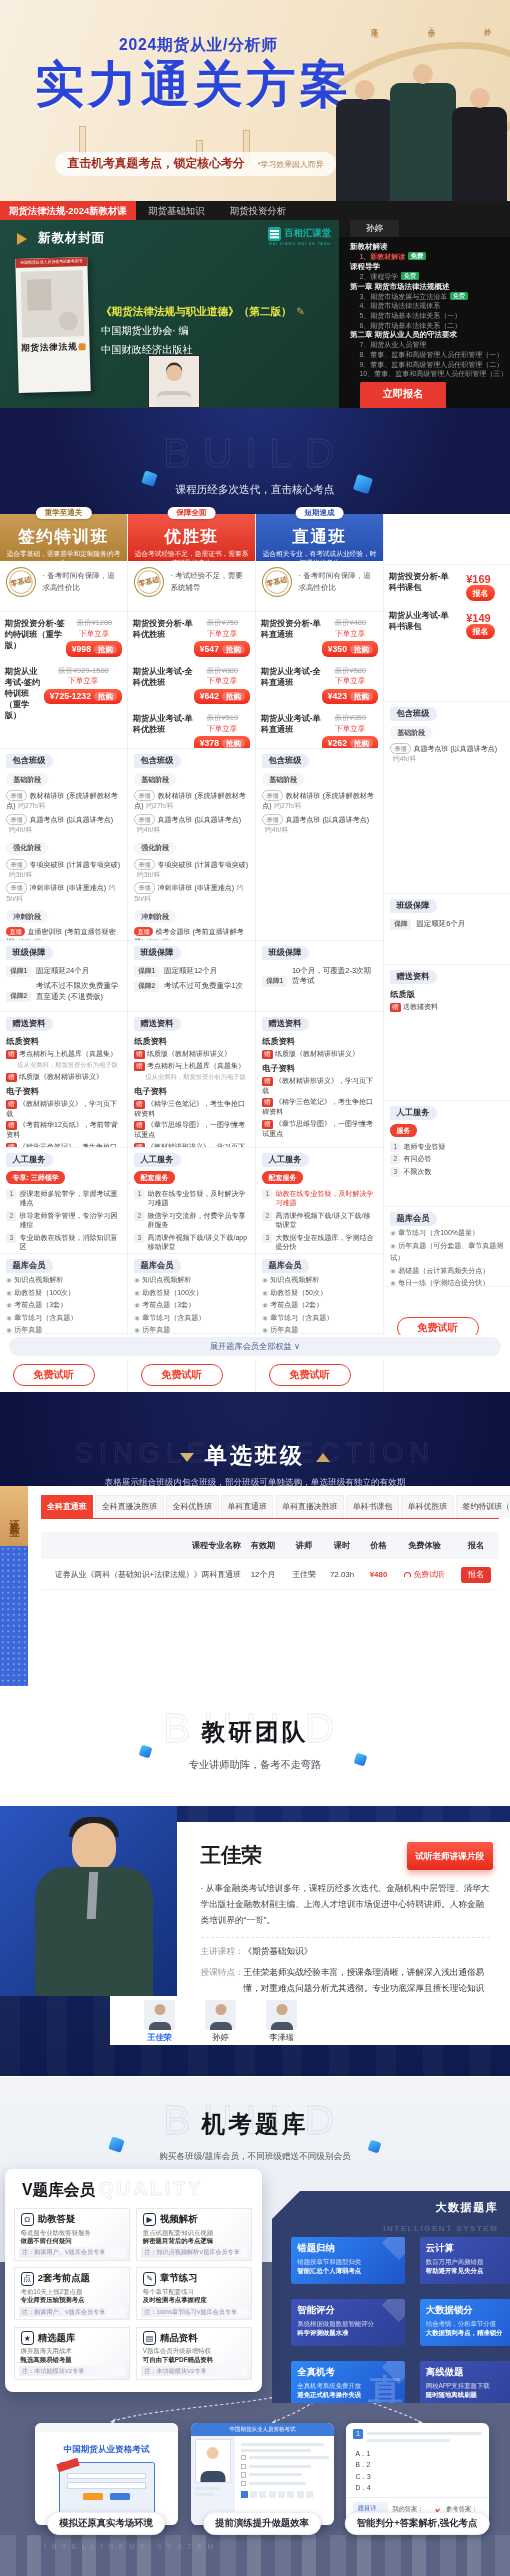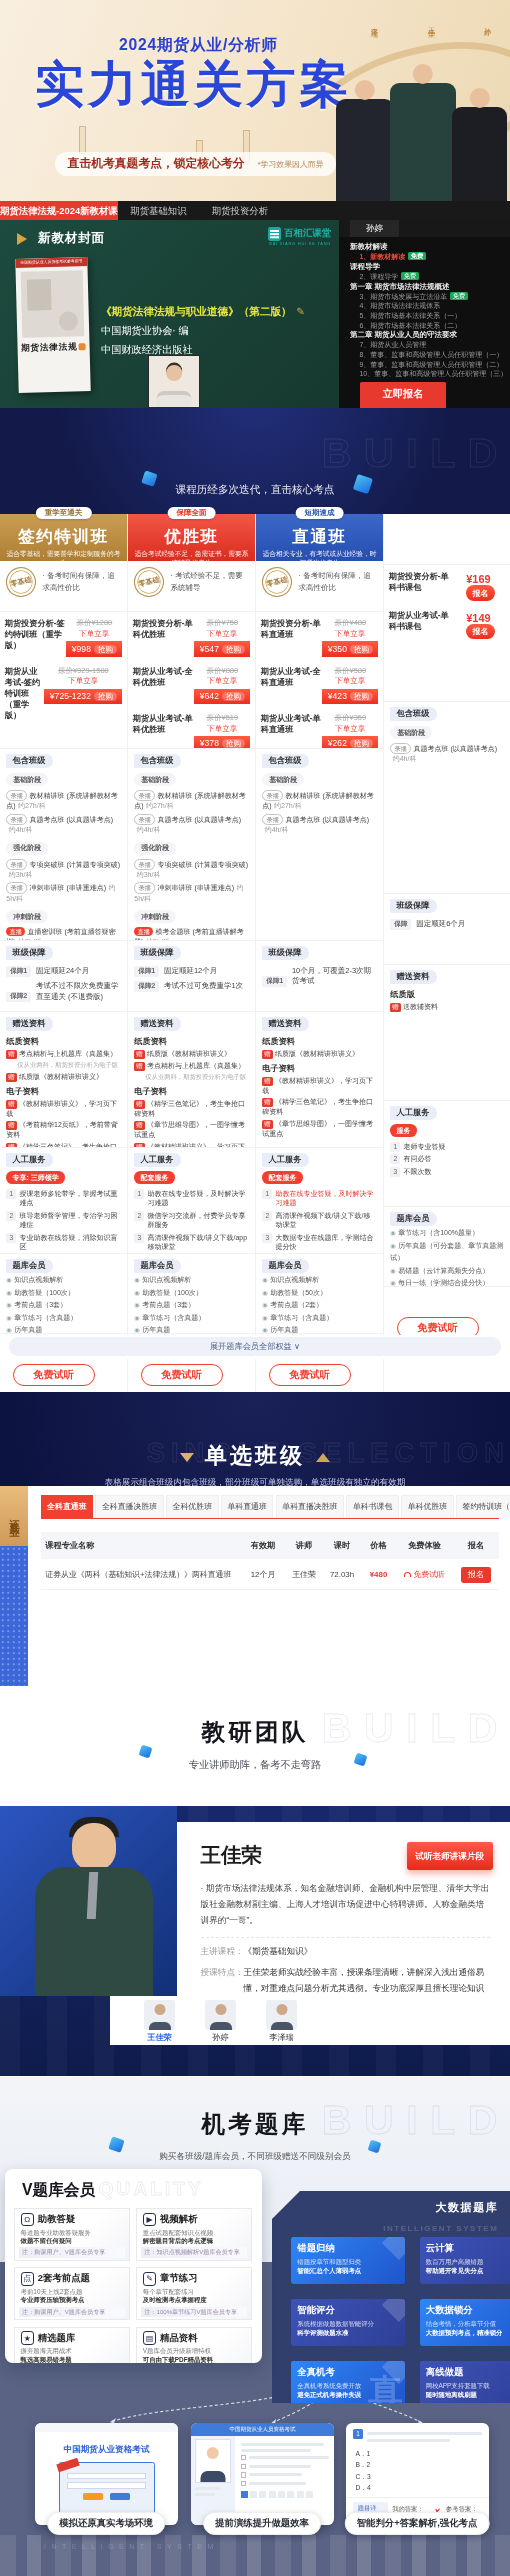--- a/index.html
+++ b/index.html
@@ -18,21 +18,21 @@
 .bper{position:absolute;bottom:0;border-radius:9.4px 9.4px 0 0}
 .bper::before{content:"";position:absolute;top:-19px;left:50%;transform:translateX(-50%);width:20.4px;height:20.4px;border-radius:50%;background:#e8c09c}
 .b1{left:336px;width:58px;height:102px;background:#23252e}
 .b2{left:390px;width:66px;height:118px;background:#27423c}
 .b3{left:452px;width:55px;height:94px;background:#1d1d24}
 .bname{position:absolute;writing-mode:vertical-rl;color:#b7853e;font-size:7px;letter-spacing:1.6px}
 
 
 #tabbar{position:absolute;top:201px;left:0;width:510px;height:19px;background:#191919;display:flex;align-items:stretch}
 #tabbar .vtab{font-size:9.4px;color:#cfcfcf;padding:0 12.6px;line-height:19px;white-space:nowrap}
-#tabbar .vtab.on{background:#e8392f;color:#fff;font-weight:bold;padding:0 0}
+#tabbar .vtab.on{background:#e8392f;color:#fff;font-weight:bold;padding:0 9px}
 
 
 #video{position:absolute;top:220px;left:0;width:510px;height:188px;background:#0d0d0d}
 #player{position:absolute;left:0;top:0;width:339px;height:188px;background:linear-gradient(135deg,#1d4b3f,#17392f);overflow:hidden}
 #player .ptri{position:absolute;left:17.3px;top:12.6px;width:0;height:0;border-left:10.2px solid #d8a43c;border-top:6.3px solid transparent;border-bottom:6.3px solid transparent}
 #player .ptitle{position:absolute;left:38px;top:10.2px;color:#fff;font-size:12.6px;font-weight:bold;letter-spacing:0.8px}
 #player .logo{position:absolute;right:7.9px;top:6.3px;text-align:left}
 #player .logoic{display:inline-block;width:13.4px;height:13.4px;background:#17a9a0;border-radius:2.4px;vertical-align:middle;position:relative}
 #player .logoic::before{content:"";position:absolute;left:2.4px;top:3.1px;width:8.6px;height:1.6px;background:#fff;box-shadow:0 3.1px 0 #fff,0 6.3px 0 #fff}
 #player .logotx{display:inline-block;vertical-align:middle;color:#1ab4a9;font-size:9.4px;font-weight:bold;margin-left:3.1px}
@@ -56,21 +56,21 @@
 #plist .ttab{display:inline-block;width:49px;height:17.3px;margin-left:11px;background:#262626;color:#fff;font-size:8.6px;text-align:center;line-height:17.3px}
 #plitems{position:absolute;left:11px;right:4.7px;top:22px;bottom:30px;overflow:hidden}
 .plh{color:#eaeaea;font-size:7.5px;font-weight:bold;line-height:10.2px;white-space:nowrap}
 .pli{color:#9b9b9b;font-size:7px;line-height:9.6px;padding-left:9.4px;white-space:nowrap;overflow:hidden}
 .pli.on{color:#e54b3c;font-weight:bold}
 .freeb{display:inline-block;background:#1fa45b;color:#fff;font-size:6.3px;line-height:7.9px;padding:0 2.4px;border-radius:1.6px;margin-left:3.1px;vertical-align:0.8px}
 #enroll{position:absolute;left:360px;top:162px;width:86px;height:39px;background:#e8392f;color:#fff;font-size:10.2px;font-weight:bold;text-align:center;line-height:23.6px;border-radius:1.6px;cursor:pointer}
 
 
 #hero1{position:absolute;top:408px;left:0;width:510px;height:106px;background:radial-gradient(circle at 50% -20%,#22307c,#131a4a 70%);overflow:hidden}
-.bgword{position:absolute;width:100%;text-align:right;font-weight:700;letter-spacing:12.6px;color:transparent;-webkit-text-stroke:0.8px rgba(255,255,255,.09)}
+.bgword{position:absolute;width:100%;text-align:center;font-weight:400;letter-spacing:12.6px;color:transparent;-webkit-text-stroke:0.8px rgba(255,255,255,.09)}
 .bgword.dark{-webkit-text-stroke:0.8px rgba(30,40,90,.10)}
 #hero1 .h1t{position:absolute;width:100%;top:33px;text-align:center;color:#fff;font-size:26px;font-weight:800;letter-spacing:3.9px}
 #hero1 .h1s{position:absolute;width:100%;top:75px;text-align:center;color:rgba(255,255,255,.92);font-size:10.6px}
 .cube{position:absolute;background:linear-gradient(135deg,#4ec4f4,#1b6be0);border-radius:2.4px;transform:rotate(18deg)}
 
 
 #cols{position:absolute;top:514px;left:0;width:510px;height:878px;display:flex;background:#fff}
 .pcol{width:128px;border-right:0.8px solid #eef0f3;background:#fff}
 .pcol:last-child{border-right:none}
 .prow{border-bottom:0.8px solid #f1f2f5;overflow:hidden;padding:3.1px 6.3px;position:relative}
@@ -91,21 +91,21 @@
 .pbadge{position:absolute;top:-7px;left:50%;transform:translateX(-50%);background:#fff;border-radius:7.9px;padding:0.8px 9.4px;font-size:7.5px;font-weight:bold;white-space:nowrap;box-shadow:0 0.8px 2.4px rgba(0,0,0,.2);z-index:3}
 .pname{font-size:16.5px;font-weight:800;letter-spacing:1.6px}
 .pdesc{font-size:6.7px;margin-top:2.4px;padding:0 4.7px;line-height:1.25;opacity:.95}
 .seal{float:left;width:30px;height:30px;border:1.2px solid #b78b44;box-shadow:inset 0 0 0 2.4px #fff,inset 0 0 0 3.1px #c9a35f;border-radius:50%;color:#a97f3b;font-size:7px;font-weight:bold;display:flex;align-items:center;justify-content:center;text-align:center;transform:rotate(-14deg);line-height:1.1;padding:3.1px;margin-right:6.3px}
 .bullet{font-size:7.5px;color:#555;line-height:1.6;margin-top:3.1px}
 .crow{display:flex;margin-bottom:8.6px}
 .cname{width:63px;font-size:8.2px;font-weight:bold;color:#333;line-height:1.35}
 .cright{flex:1;text-align:center}
 .corig{font-size:7.5px;color:#aaa;text-decoration:line-through}
 .cpromo{font-size:7.5px;color:#e8392f;margin:0.8px 0 1.6px}
-.cpill{display:inline-block;background:linear-gradient(180deg,#ff5a42,#ee2d1e);color:#fff;border-radius:0;font-size:8.6px;font-weight:normal;padding:2.4px 5.5px;white-space:nowrap;cursor:pointer}
+.cpill{display:inline-block;background:linear-gradient(180deg,#ff5a42,#ee2d1e);color:#fff;border-radius:6px;font-size:8.6px;font-weight:bold;padding:2.4px 5.5px;white-space:nowrap;cursor:pointer}
 .cchip{background:rgba(255,255,255,.25);border-radius:7px;padding:0 3.9px;margin-left:3.1px;font-size:7.5px}
 .cprice4{color:#e8392f;font-size:11px;font-weight:800;vertical-align:middle}
 .cbtn4{display:inline-block;background:linear-gradient(180deg,#ff5a42,#ee2d1e);color:#fff;border-radius:8.6px;font-size:7.9px;font-weight:bold;padding:2.4px 7px;margin-left:3.9px;vertical-align:middle;cursor:pointer}
 .plabel{display:inline-block;background:#e9edf8;border-radius:1.6px 7.9px 7.9px 1.6px;padding:1.6px 7.9px 1.6px 6.3px;font-weight:bold;font-size:8.2px;color:#333;margin-bottom:1.6px}
 .stage{display:inline-block;background:#f4f5f8;border-radius:7px;font-size:7px;font-weight:bold;color:#555;padding:1.6px 7px;margin:3.9px 0 1.6px}
 .citem{font-size:7px;color:#444;line-height:1.45;margin:2.4px 0}
 .trec{display:inline-block;font-size:6.3px;border:0.8px solid #c4c4c4;color:#888;border-radius:5.5px;padding:0 3.1px;margin-right:2.4px}
 .tlive{display:inline-block;font-size:6.3px;background:#f0402f;color:#fff;border-radius:5.5px;padding:0 3.1px;margin-right:2.4px}
 .cidur{color:#999;margin-left:2.4px}
 .gitem{display:flex;margin:4.7px 0;align-items:flex-end}
@@ -135,21 +135,21 @@
 #single .h1s{position:absolute;width:100%;top:85px;text-align:center;color:#c6cde8;font-size:8.6px}
 #spanel{position:absolute;left:28px;right:0;top:94px;bottom:0;background:#fff}
 #sidetab{position:absolute;left:0;top:94px;width:28px;height:60px;background:linear-gradient(180deg,#e9bc7c,#d0995a);color:#7c4a12;font-size:10.2px;font-weight:bold;writing-mode:vertical-rl;letter-spacing:2.4px;display:flex;align-items:center;justify-content:center;cursor:pointer}
 #sidedeco{position:absolute;left:0;top:154px;width:28px;bottom:0;background:#3c67d9;background-image:radial-gradient(rgba(255,255,255,.35) 0.8px,transparent 1.1px);background-size:5.5px 5.5px}
 #stabs{position:absolute;left:12.6px;right:11px;top:9.4px;height:23.6px;display:flex;gap:2.4px;border-bottom:1.6px solid #f0402f}
 .stab{font-size:7.9px;color:#444;background:#f7f7f7;border:0.8px solid #eee;border-bottom:none;padding:0 5.5px;line-height:21px;white-space:nowrap;cursor:pointer}
 .stab.on{background:#f0402f;color:#fff;border-color:#f0402f;font-weight:bold}
 #stable{position:absolute;left:12.6px;right:11px;top:46px}
 .throw{display:flex;background:#f5f6fa;height:27px;line-height:27px;font-size:8.2px;font-weight:bold;color:#333;text-align:center}
 .tdrow{display:flex;height:31px;line-height:31px;font-size:7.9px;color:#444;text-align:center;border-bottom:0.8px solid #f2f2f2}
-.c-name{flex:1;text-align:left;padding-left:4.7px;white-space:nowrap;overflow:hidden}
+.c-name{flex:1;text-align:right;padding-left:4.7px;white-space:nowrap;overflow:hidden}
 .c-va{width:44px}.c-te{width:38px}.c-ho{width:38px}.c-pr{width:35px}.c-fr{width:57px}.c-en{width:46px}
 .tdrow .c-pr{color:#e8392f;font-weight:bold}
 .tdrow .c-fr{color:#e8392f;cursor:pointer}
 .hp{display:inline-block;width:7px;height:4.7px;border:1.2px solid #e8392f;border-bottom:none;border-radius:4.7px 4.7px 0 0;margin-right:2.4px}
 .enbtn{display:inline-block;background:#e8392f;color:#fff;border-radius:2.4px;font-size:8.2px;line-height:15.7px;padding:0 7px;vertical-align:middle;cursor:pointer}
 
 
 #head2{position:absolute;top:1686px;left:0;width:510px;height:120px;background:#fff;overflow:hidden}
 #head2 .h1t{position:absolute;width:100%;top:30px;text-align:center;color:#15171c;font-size:23.6px;font-weight:800;letter-spacing:3.1px}
 #head2 .h1s{position:absolute;width:100%;top:72px;text-align:center;color:#4a4f58;font-size:10.2px}
@@ -176,21 +176,21 @@
 .thumb .tn{font-size:8.2px;color:#333;margin-top:2.4px}
 .thumb.on .tn{color:#2a6af0;font-weight:bold}
 
 
 #head3{position:absolute;top:2077px;left:0;width:510px;height:185px;background:linear-gradient(180deg,#f2f4f8,#e9edf4);overflow:hidden}
 #head3 .h1t{position:absolute;width:100%;top:31px;text-align:center;color:#15171c;font-size:23.6px;font-weight:800;letter-spacing:3.1px}
 #head3 .h1s{position:absolute;width:100%;top:74px;text-align:center;color:#555;font-size:8.6px}
 #bottom{position:absolute;top:2262px;left:0;width:510px;height:314px;background:#5a6384;overflow:hidden}
 #bottom .sysword{position:absolute;left:44px;top:281px;font-size:7px;letter-spacing:5.5px;color:rgba(255,255,255,.20)}
 #bottom .city{position:absolute;bottom:0;left:0;width:100%;height:41px;background:repeating-linear-gradient(90deg,rgba(255,255,255,.10) 0 15.7px,transparent 15.7px 27px,rgba(255,255,255,.16) 27px 41px,transparent 41px 55px)}
-#vipcard{position:absolute;left:4.7px;top:2169px;width:257px;height:194px;background:#fff;border-radius:7.9px;box-shadow:0 6.3px 15.7px rgba(20,30,60,.25);z-index:4;overflow:hidden}
+#vipcard{position:absolute;left:4.7px;top:2169px;width:257px;height:223px;background:#fff;border-radius:7.9px;box-shadow:0 6.3px 15.7px rgba(20,30,60,.25);z-index:4;overflow:hidden}
 #vipcard .vtt{position:absolute;left:17.3px;top:11px;font-size:15.7px;font-weight:800;color:#14161c;z-index:2}
 #vipcard .vbg{position:absolute;left:94px;top:9.4px;font-size:19px;font-weight:900;letter-spacing:3.1px;color:transparent;-webkit-text-stroke:0.8px rgba(40,50,90,.10)}
 #vgrid{position:absolute;left:9.4px;top:39px;right:9.4px;display:grid;grid-template-columns:1fr 1fr;gap:6.3px}
 .vbox{height:53px;border:0.8px solid #e9e9ec;background:linear-gradient(135deg,#fff 55%,#f2f3f7);padding:3.9px 5.5px;position:relative;overflow:hidden}
 .vbox .vh{display:flex;align-items:center;gap:3.9px}
 .fic{width:13.4px;height:13.4px;border:1.2px solid #222c4e;border-radius:3.1px;color:#222c4e;font-size:7.9px;display:flex;align-items:center;justify-content:center;flex-shrink:0}
 .vbox .vn{font-size:9.4px;font-weight:bold;color:#222;white-space:nowrap}
 .vbox .d1{font-size:6.4px;color:#777;margin-top:2.4px;line-height:1.3;white-space:nowrap}
 .vbox .d2{font-size:6.4px;color:#333;font-weight:bold;line-height:1.3;white-space:nowrap}
 .vbox .vnote{position:absolute;left:3.9px;right:3.9px;bottom:2.4px;height:10.2px;background:linear-gradient(90deg,#edeff6,#f9fafc);font-size:6.1px;color:#98a;line-height:10.2px;padding-left:3.1px;white-space:nowrap;overflow:hidden}
@@ -547,21 +547,21 @@
   <div id="team">
     <div id="tphoto">
       <div class="hair"></div>
       <div class="head"></div>
       <div class="body"></div>
       <div class="tie"></div>
     </div>
     <div id="tinfo">
       <div class="tname">王佳荣</div>
       <div id="tcta">试听老师讲课片段</div>
-      <div id="tbio">期货市场法律法规体系，知名金融培训师、金融机构中层管理、清华大学出版社金融教材副主编、上海人才培训市场促进中心特聘讲师。人称金融类培训界的“一哥”。</div>
+      <div id="tbio">从事金融类考试培训多年，课程历经多次迭代、金融机构中层管理、清华大学出版社金融教材副主编、上海人才培训市场促进中心特聘讲师。人称金融类培训界的“一哥”。</div>
       <div class="trowl">
           <span class="lab">主讲课程：</span>
           <span class="val">《期货基础知识》</span>
         </div>
       <div class="trowl">
           <span class="lab">授课特点：</span>
           <span class="val">王佳荣老师实战经验丰富，授课条理清晰，讲解深入浅出通俗易懂，对重难点问题分析尤其透彻。专业功底深厚且擅长理论知识与实际案例相结合，课堂气氛轻松活泼，温文尔雅，深受学员喜爱。</span>
         </div>
     </div>
     <div id="thumbs">

